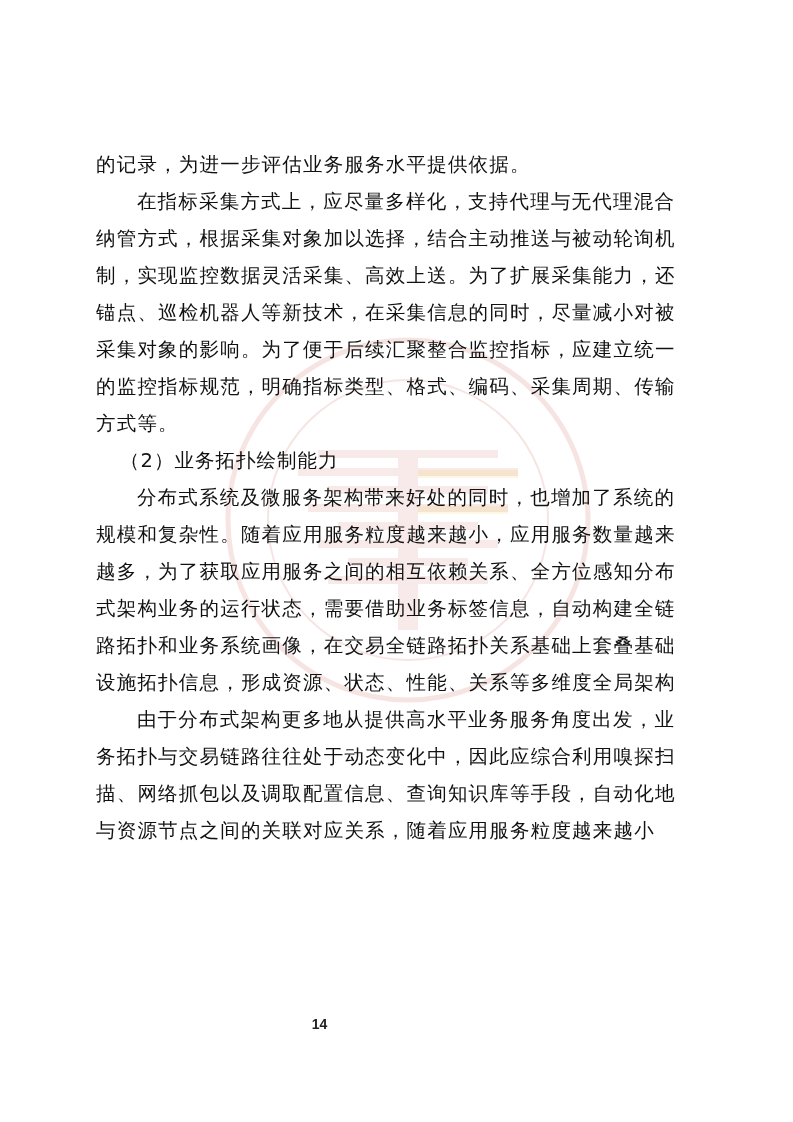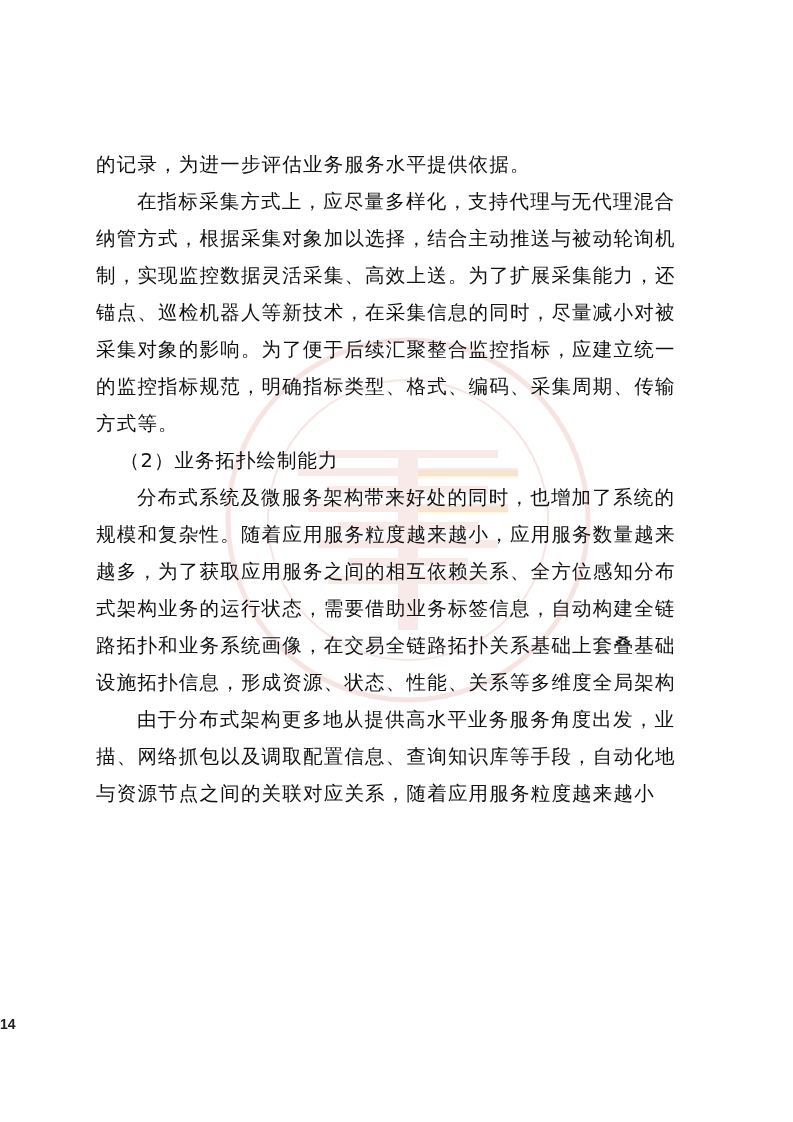--- a/index.html
+++ b/index.html
@@ -15,21 +15,21 @@
   .page-body {
     position: absolute; left: 96px; top: 146px; width: 580px; z-index: 1;
   }
   .line {
     font-size: 19.5px; line-height: 37px; height: 37px; white-space: nowrap;
     letter-spacing: 1.2px;
   }
   .indent { padding-left: 40px; text-align: center; }
   .heading { font-weight: normal; font-family: "DejaVu Sans", "Liberation Sans", sans-serif; padding-left: 24px; letter-spacing: 1px; }
   .page-number {
-    position: absolute; left: 0; width: 639px; top: 1016px; 
+    position: absolute; left: 0; width: 639px; top: 1016px; text-align: center;
     font-family: "Liberation Sans", "DejaVu Sans", sans-serif; font-size: 14px; font-weight: bold; color: #222;
   }
 </style>
 </head>
 <body>
 
 <svg class="watermark" viewBox="0 0 380 400" xmlns="http://www.w3.org/2000/svg">
   <g opacity="0.13" fill="none" stroke="#c0392b">
     <circle cx="190" cy="200" r="180" stroke-width="5"></circle>
     <circle cx="190" cy="200" r="140" stroke-width="2"></circle>
@@ -70,18 +70,19 @@
     <div class="line indent">分布式系统及微服务架构带来好处的同时，也增加了系统的</div>
     <div class="line">规模和复杂性。随着应用服务粒度越来越小，应用服务数量越来</div>
     <div class="line">越多，为了获取应用服务之间的相互依赖关系、全方位感知分布</div>
     <div class="line">式架构业务的运行状态，需要借助业务标签信息，自动构建全链</div>
     <div class="line">路拓扑和业务系统画像，在交易全链路拓扑关系基础上套叠基础</div>
     <div class="line">设施拓扑信息，形成资源、状态、性能、关系等多维度全局架构</div>
   </div>
 
   <div>
     <div class="line indent">由于分布式架构更多地从提供高水平业务服务角度出发，业</div>
+    <div class="line">务拓扑与交易链路往往处于动态变化中，因此应综合利用嗅探扫</div>
     <div class="line">描、网络抓包以及调取配置信息、查询知识库等手段，自动化地</div>
     <div class="line">与资源节点之间的关联对应关系，随着应用服务粒度越来越小</div>
   </div>
 </div>
 
 <div class="page-number">14</div>
 
 </body></html>

